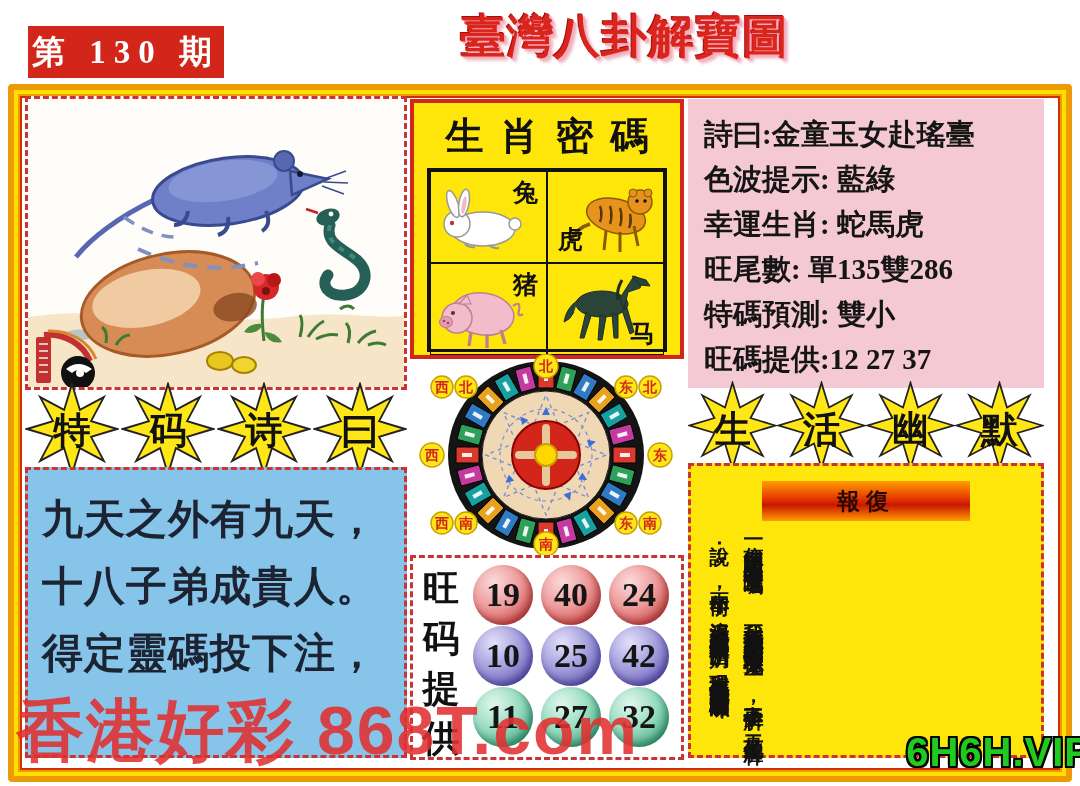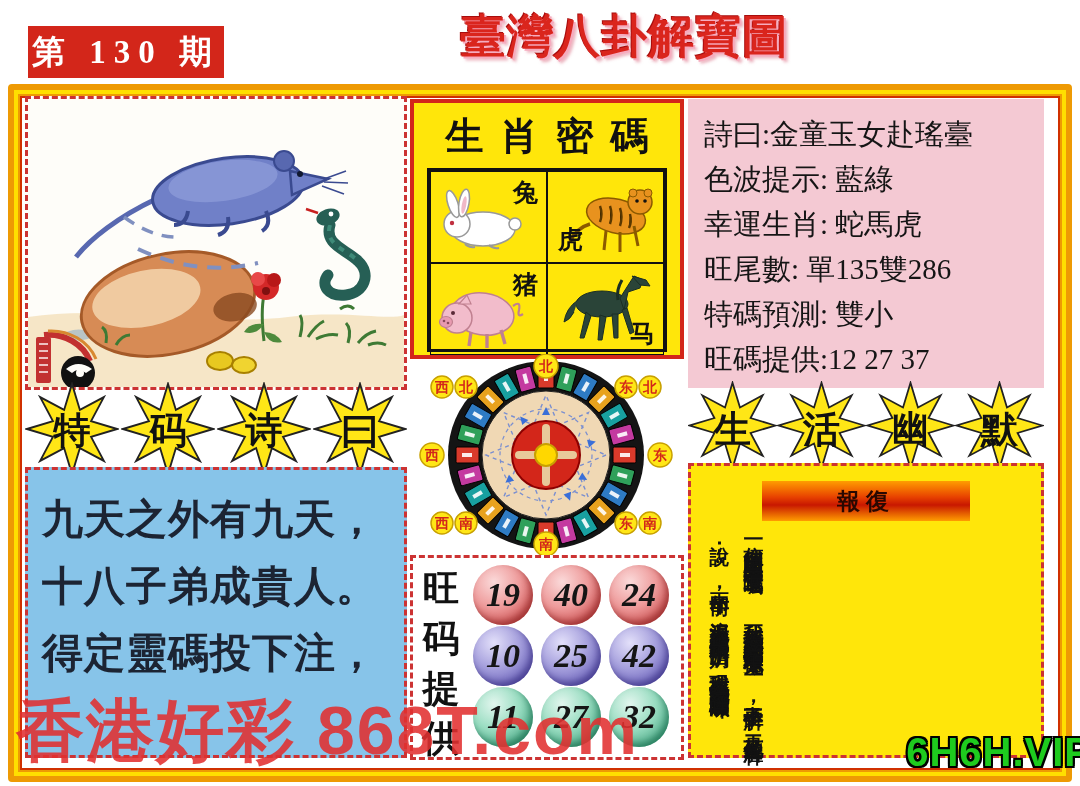--- a/index.html
+++ b/index.html
@@ -38,33 +38,33 @@
   .zodiac-grid{margin:6px auto 0;width:234px;height:178px;display:grid;
     grid-template-columns:1fr 1fr;grid-template-rows:1fr 1fr;border:3px solid #111;}
   .zcell{position:relative;border:1.5px solid #111;}
   .zcell .zlabel{position:absolute;font-size:25px;font-weight:900;color:#111;}
   .compass-wrap{position:absolute;left:412px;top:354px;width:268px;height:202px;}
   .lucky-box{position:absolute;left:410px;top:555px;width:274px;height:205px;box-sizing:border-box;
     background:#fff;display:flex;}
   .lucky-label{width:56px;display:flex;flex-direction:column;align-items:center;
     justify-content:space-around;padding:6px 0 10px 0;font-size:37px;font-weight:900;color:#111;}
   .balls-grid{flex:1;display:grid;grid-template-columns:repeat(3,1fr);place-items:center;
-    padding:6px 8px 10px 0;font-style:italic;}
+    padding:6px 8px 10px 0;}
   .ball{width:60px;height:60px;border-radius:50%;display:flex;align-items:center;justify-content:center;
     font-size:34px;font-weight:800;color:#151515;}
   .ball-red{background:radial-gradient(circle at 35% 28%,#FBDADA,#EE9A9A 45%,#D05858 78%,#A83434);
     box-shadow:inset -3px -4px 6px rgba(120,20,20,.5);}
   .ball-blue{background:radial-gradient(circle at 35% 28%,#E3E0FA,#A49EDC 45%,#7068BE 78%,#4A4390);
     box-shadow:inset -3px -4px 6px rgba(40,30,110,.5);}
   .ball-green{background:radial-gradient(circle at 35% 28%,#E2F6EE,#97DCC0 45%,#52AE8C 78%,#2E8A68);
     box-shadow:inset -3px -4px 6px rgba(10,90,60,.5);text-align:center;}
   
   .pink-panel{position:absolute;left:688px;top:99px;width:356px;height:289px;box-sizing:border-box;
     background:#F4C9D3;padding:13px 8px 0 16px;}
-  .pink-line{font-size:29px;font-weight:400;color:#151515;line-height:45px;white-space:nowrap;}
+  .pink-line{font-size:29px;font-weight:700;color:#151515;line-height:45px;white-space:nowrap;}
   .humor-box{position:absolute;left:688px;top:463px;width:356px;height:295px;box-sizing:border-box;
     background:#FFE60A;}
   .humor-title{width:208px;height:40px;margin:15px auto 8px;display:flex;align-items:center;
     justify-content:center;font-size:23px;font-weight:900;color:#2A0800;letter-spacing:6px;
     background:linear-gradient(180deg,#FF9D00 0%,#E84200 40%,#C81800 60%,#FF9D00 100%);}
   .humor-text{margin:0 12px;height:224px;writing-mode:vertical-rl;text-orientation:upright;
     font-size:20px;font-weight:700;color:#121212;line-height:34px;letter-spacing:2px;}
   
   .wm-red{position:absolute;left:16px;top:686px;font-size:68px;font-weight:900;color:#E23030;
     opacity:.88;white-space:nowrap;letter-spacing:2px;font-family:"Liberation Sans",sans-serif;}

